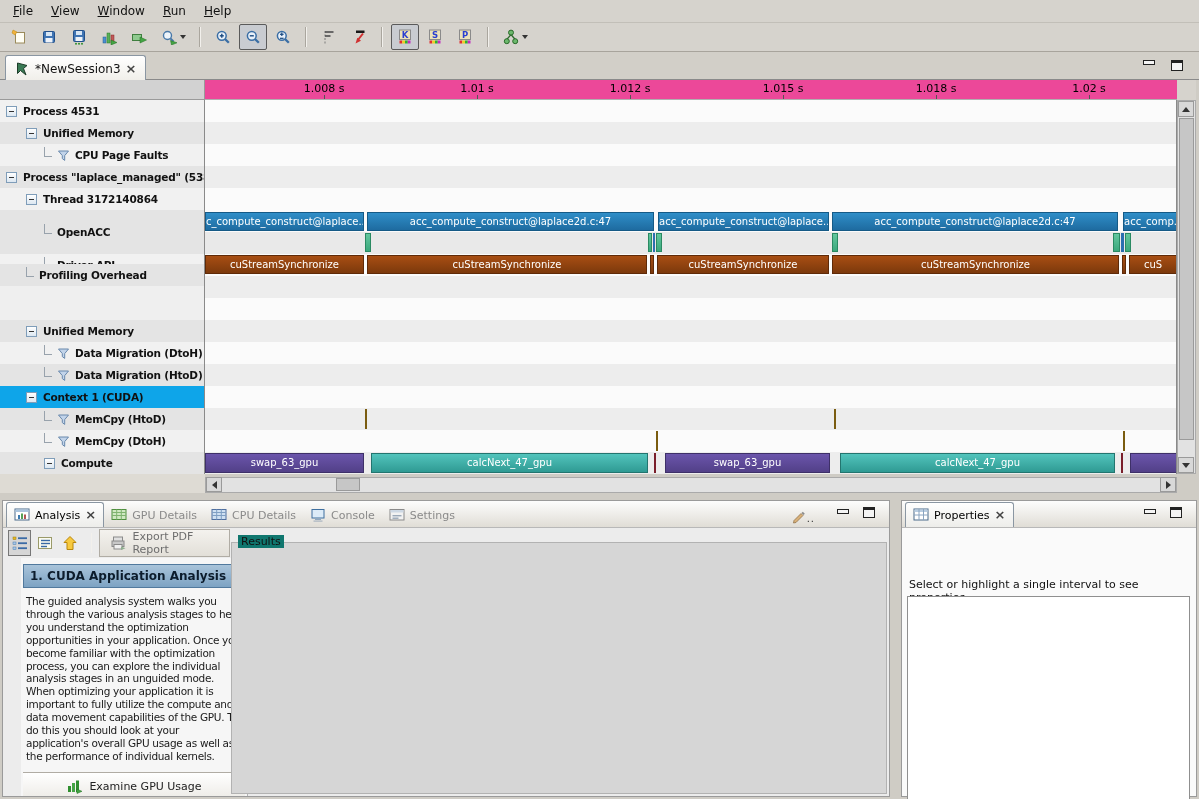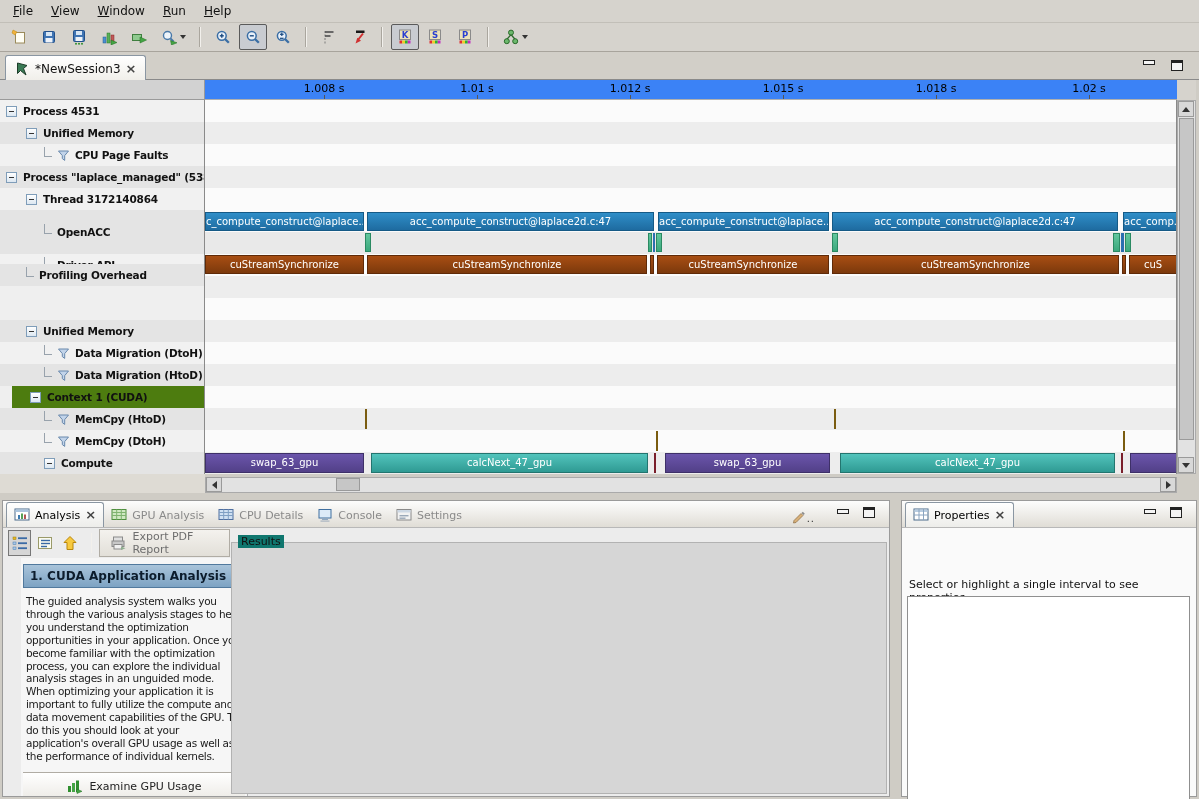--- a/index.html
+++ b/index.html
@@ -26,21 +26,21 @@
   .etab{position:absolute;left:5px;top:3px;height:25px;background:linear-gradient(#ffffff,#f0eee9);
         border:1px solid #8a96a2;border-bottom:none;border-radius:3px 3px 0 0;
         display:inline-flex;align-items:center;padding:0 8px;gap:5px;font-size:12px}
   .close-x::after{content:"\00d7";font-weight:bold;font-size:13px;color:#444;line-height:10px}
   .win-min,.win-max{position:absolute;top:8px;display:inline-block;box-sizing:border-box}
   .win-min{width:12px;height:5px;border:1px solid #222;background:#f4f4f4}
   .win-max{width:12px;height:11px;border:1px solid #222;border-top:3px solid #222;background:#f4f4f4}
   
   #ruler-corner{position:absolute;left:0;top:80px;width:205px;height:20px;background:#d2d2d2;
                 border-right:1px solid #9a9a9a;border-bottom:1px solid #9a9a9a;box-sizing:border-box}
-  #ruler{position:absolute;left:205px;top:80px;width:972px;height:20px;background:#3b82f6;
+  #ruler{position:absolute;left:205px;top:80px;width:972px;height:20px;background:#ec4899;
          border-bottom:1px solid #b0b0b0;box-sizing:border-box;overflow:hidden}
   .tick-label{position:absolute;top:2px;transform:translateX(-50%);font-size:11px;color:#000;white-space:nowrap}
   .tick-mark{position:absolute;bottom:0;width:1px;height:4px;background:#555}
   #vcorner{position:absolute;left:1177px;top:80px;width:19px;height:20px;background:#d6d3cd}
   
   #tree{position:absolute;left:0;top:100px;width:205px;height:374px;background:#efefef;
         border-right:1px solid #8a8a8a;box-sizing:border-box;overflow:hidden}
   .tree-row{position:absolute;left:0;width:204px;display:flex;align-items:center;
             white-space:nowrap;overflow:hidden;font-weight:bold;font-size:10.5px;letter-spacing:-0.2px}
   .minus{width:11px;height:11px;background:linear-gradient(#ffffff,#dce7f1);border:1px solid #7f9db9;
@@ -362,21 +362,21 @@
       </div>
       <div class="tree-row" style="top: 264px; height: 22px; padding-left: 44px; background: rgb(228, 228, 228);">
         <span class="elbow"></span>
         <span class="funnel-icon">
           <svg width="13" height="13" viewBox="0 0 13 13" xmlns="http://www.w3.org/2000/svg">
             <path d="M1.5 2 h10 l-3.8 4.6 v4.8 l-2.4 -1.8 v-3 z" fill="#c2d4ea" stroke="#6888ac"></path>
           </svg>
         </span>
         <span>Data Migration (HtoD)</span>
       </div>
-      <div class="tree-row" style="top: 286px; height: 22px; padding-left: 18px; background: #4d7c0f; margin-left: 12px;">
+      <div class="tree-row" style="top: 286px; height: 22px; padding-left: 26px; background: #0ea5e9;">
         <span class="minus"></span>
         <span>Context 1 (CUDA)</span>
       </div>
       <div class="tree-row" style="top: 308px; height: 22px; padding-left: 44px; background: rgb(228, 228, 228);">
         <span class="elbow"></span>
         <span class="funnel-icon">
           <svg width="13" height="13" viewBox="0 0 13 13" xmlns="http://www.w3.org/2000/svg">
             <path d="M1.5 2 h10 l-3.8 4.6 v4.8 l-2.4 -1.8 v-3 z" fill="#c2d4ea" stroke="#6888ac"></path>
           </svg>
         </span>
@@ -481,21 +481,21 @@
           <span>Analysis</span>
           <span class="close-x"></span>
         </div>
         <div class="ptab">
           <span class="icon">
             <svg width="16" height="16" viewBox="0 0 16 16" xmlns="http://www.w3.org/2000/svg">
               <rect x="1" y="2.5" width="14" height="10" fill="#cfe8c2" stroke="#4f8f3f"></rect>
               <path d="M1 5.5 h14 M1 8.5 h14 M5.7 2.5 v10 M10.3 2.5 v10" stroke="#7fb36f" stroke-width="1" fill="none"></path>
             </svg>
           </span>
-          <span>GPU Analysis</span>
+          <span>GPU Details</span>
         </div>
         <div class="ptab">
           <span class="icon">
             <svg width="16" height="16" viewBox="0 0 16 16" xmlns="http://www.w3.org/2000/svg">
               <rect x="1" y="2.5" width="14" height="10" fill="#cfe0f2" stroke="#4f6f9f"></rect>
               <path d="M1 5.5 h14 M1 8.5 h14 M5.7 2.5 v10 M10.3 2.5 v10" stroke="#7f9fc3" stroke-width="1" fill="none"></path>
             </svg>
           </span>
           <span>CPU Details</span>
         </div>

